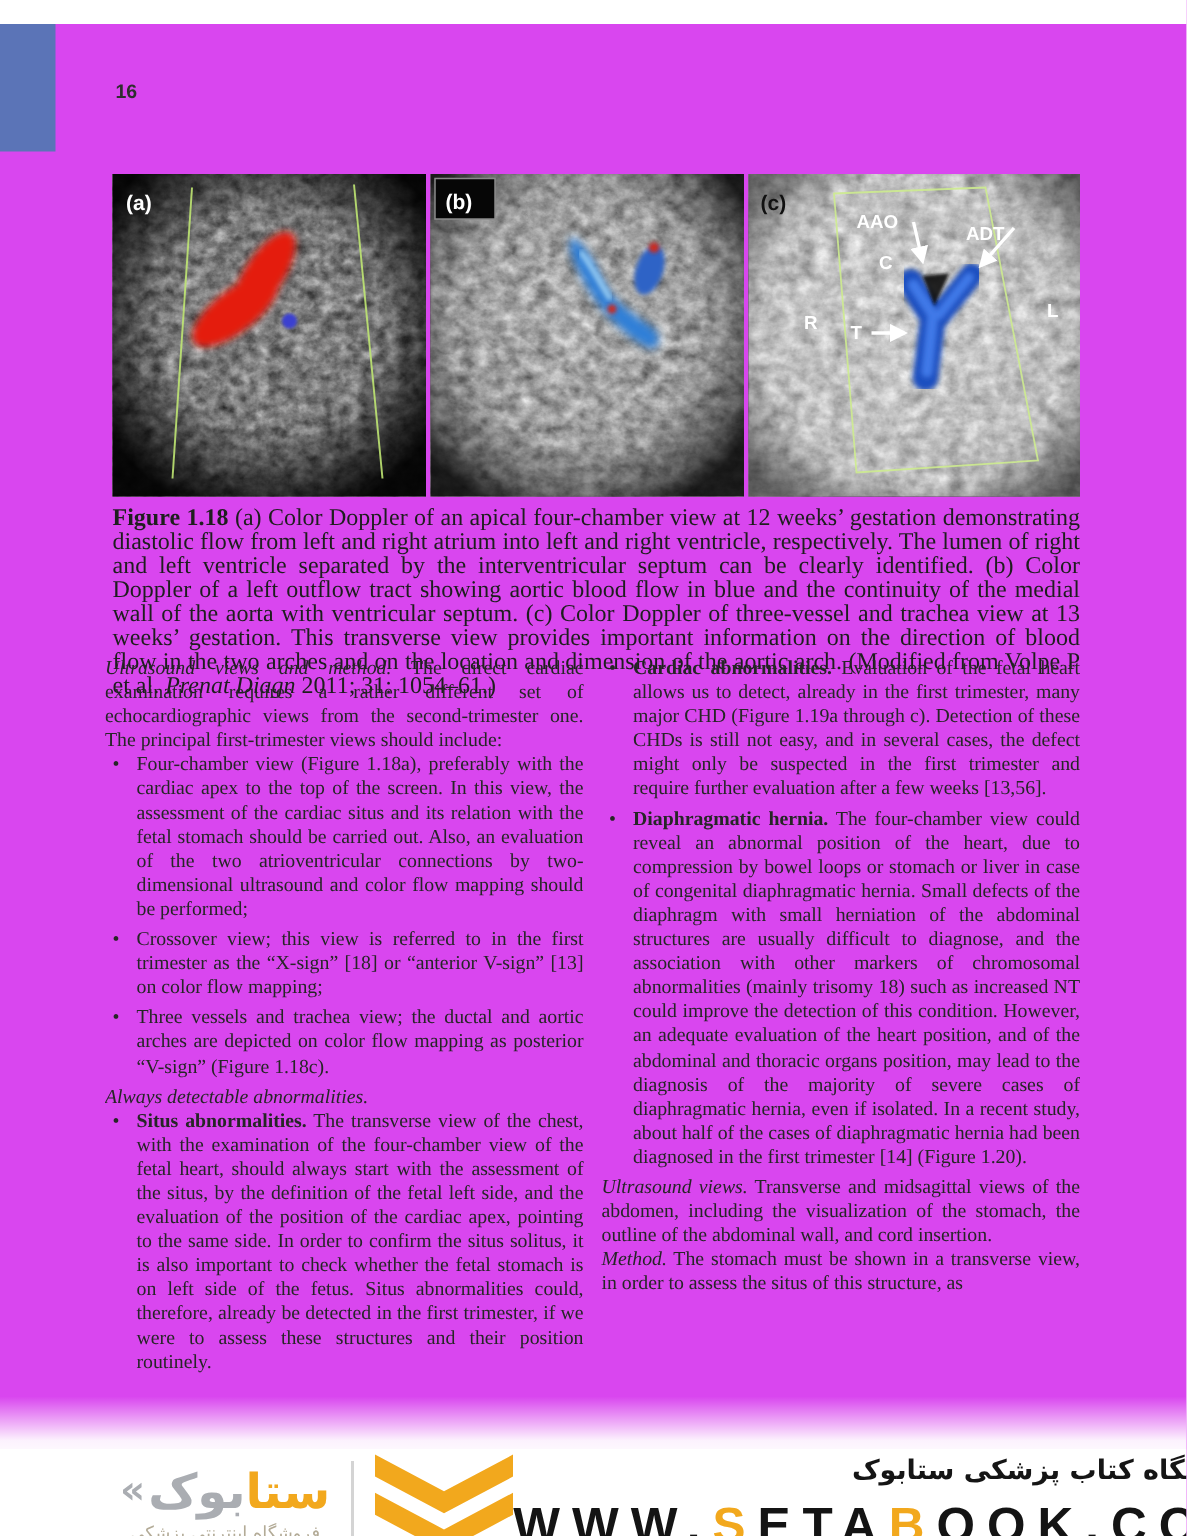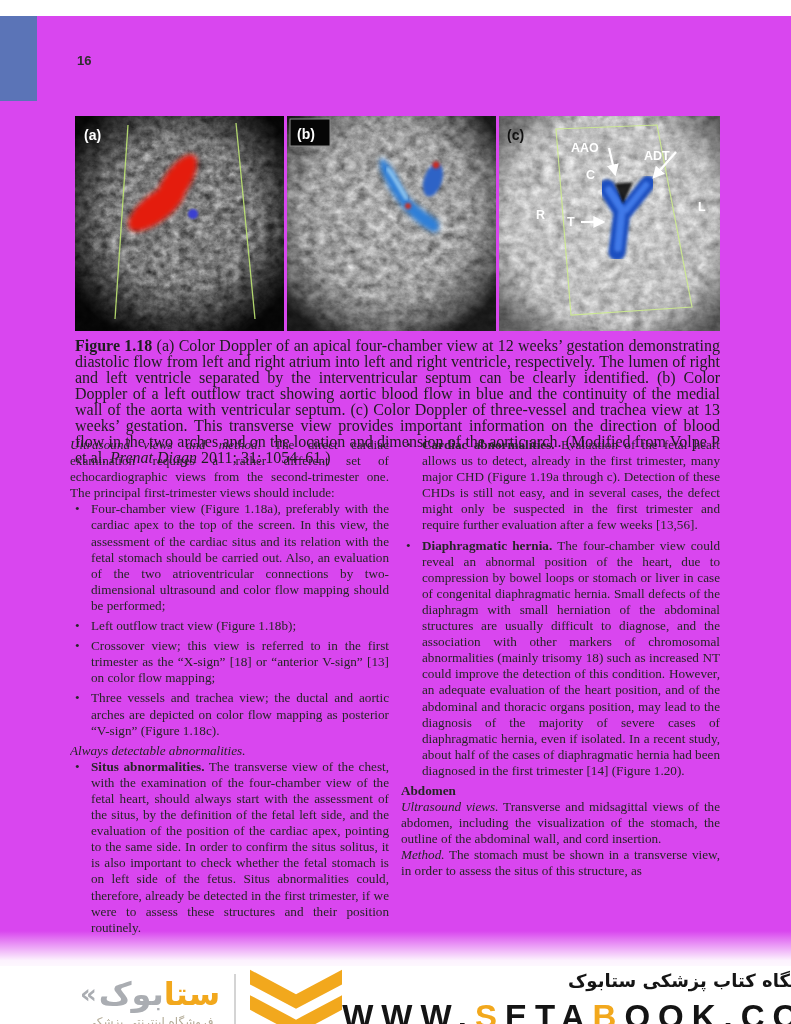--- a/index.html
+++ b/index.html
@@ -201,36 +201,34 @@
     </div>
 
     <p class="caption"><b>Figure 1.18</b><span> (a) Color Doppler of an apical four-chamber view at 12 weeks’ gestation demonstrating diastolic flow from left and right atrium into left and right ventricle, respectively. The lumen of right and left ventricle separated by the interventricular septum can be clearly identified. (b) Color Doppler of a left outflow tract showing aortic blood flow in blue and the continuity of the medial wall of the aorta with ventricular septum. (c) Color Doppler of three-vessel and trachea view at 13 weeks’ gestation. This transverse view provides important information on the direction of blood flow in the two arches and on the location and dimension of the aortic arch. (Modified from Volpe P et al. </span><i>Prenat Diagn</i><span> 2011; 31: 1054–61.)</span></p>
   </section>
 
   <main class="columns">
     <div class="col">
       <p class="lead"><i>Ultrasound views and method.</i><span> The direct cardiac examination requires a rather different set of echocardiographic views from the second-trimester one. The principal first-trimester views should include:</span></p>
       <ul class="blist">
         <li><span>Four-chamber view (Figure 1.18a), preferably with the cardiac apex to the top of the screen. In this view, the assessment of the cardiac situs and its relation with the fetal stomach should be carried out. Also, an evaluation of the two atrioventricular connections by two-dimensional ultrasound and color flow mapping should be performed;</span></li>
-        <li><span>Left outflow tract view (Figure 1.18b);</span></li>
         <li><span>Crossover view; this view is referred to in the first trimester as the “X-sign” [18] or “anterior V-sign” [13] on color flow mapping;</span></li>
         <li><span>Three vessels and trachea view; the ductal and aortic arches are depicted on color flow mapping as posterior “V-sign” (Figure 1.18c).</span></li>
       </ul>
       <p class="subhead">Always detectable abnormalities.</p>
       <ul class="blist">
         <li><b>Situs abnormalities.</b><span> The transverse view of the chest, with the examination of the four-chamber view of the fetal heart, should always start with the assessment of the situs, by the definition of the fetal left side, and the evaluation of the position of the cardiac apex, pointing to the same side. In order to confirm the situs solitus, it is also important to check whether the fetal stomach is on left side of the fetus. Situs abnormalities could, therefore, already be detected in the first trimester, if we were to assess these structures and their position routinely.</span></li>
       </ul>
     </div>
 
     <div class="col">
       <ul class="blist">
         <li><b>Cardiac abnormalities.</b><span> Evaluation of the fetal heart allows us to detect, already in the first trimester, many major CHD (Figure 1.19a through c). Detection of these CHDs is still not easy, and in several cases, the defect might only be suspected in the first trimester and require further evaluation after a few weeks [13,56].</span></li>
         <li><b>Diaphragmatic hernia.</b><span> The four-chamber view could reveal an abnormal position of the heart, due to compression by bowel loops or stomach or liver in case of congenital diaphragmatic hernia. Small defects of the diaphragm with small herniation of the abdominal structures are usually difficult to diagnose, and the association with other markers of chromosomal abnormalities (mainly trisomy 18) such as increased NT could improve the detection of this condition. However, an adequate evaluation of the heart position, and of the abdominal and thoracic organs position, may lead to the diagnosis of the majority of severe cases of diaphragmatic hernia, even if isolated. In a recent study, about half of the cases of diaphragmatic hernia had been diagnosed in the first trimester [14] (Figure 1.20).</span></li>
       </ul>
-      <p class="colhead">Abdomen</p>
       <p class="para2"><i>Ultrasound views.</i><span> Transverse and midsagittal views of the abdomen, including the visualization of the stomach, the outline of the abdominal wall, and cord insertion.</span></p>
       <p class="para3"><i>Method.</i><span> The stomach must be shown in a transverse view, in order to assess the situs of this structure, as</span></p>
     </div>
   </main>
 
   <div class="fade"></div>
 
   <footer class="footer">
     <div class="logo">
       <div class="wordmark">

